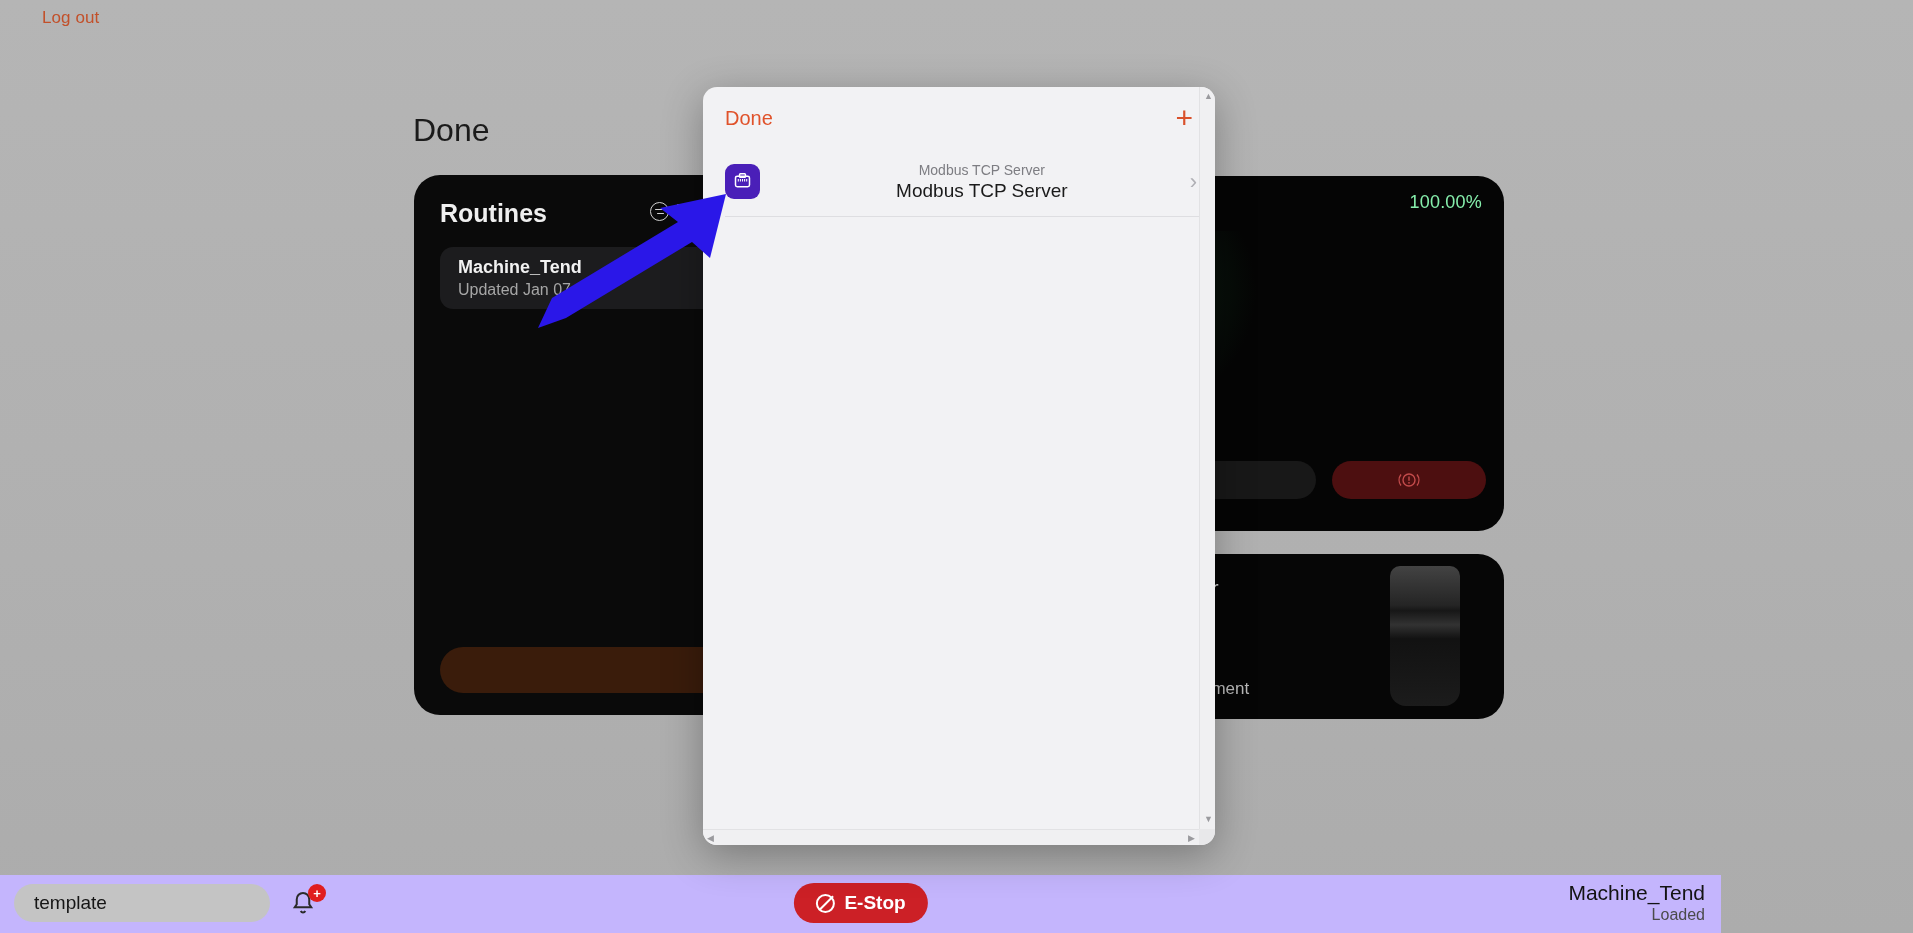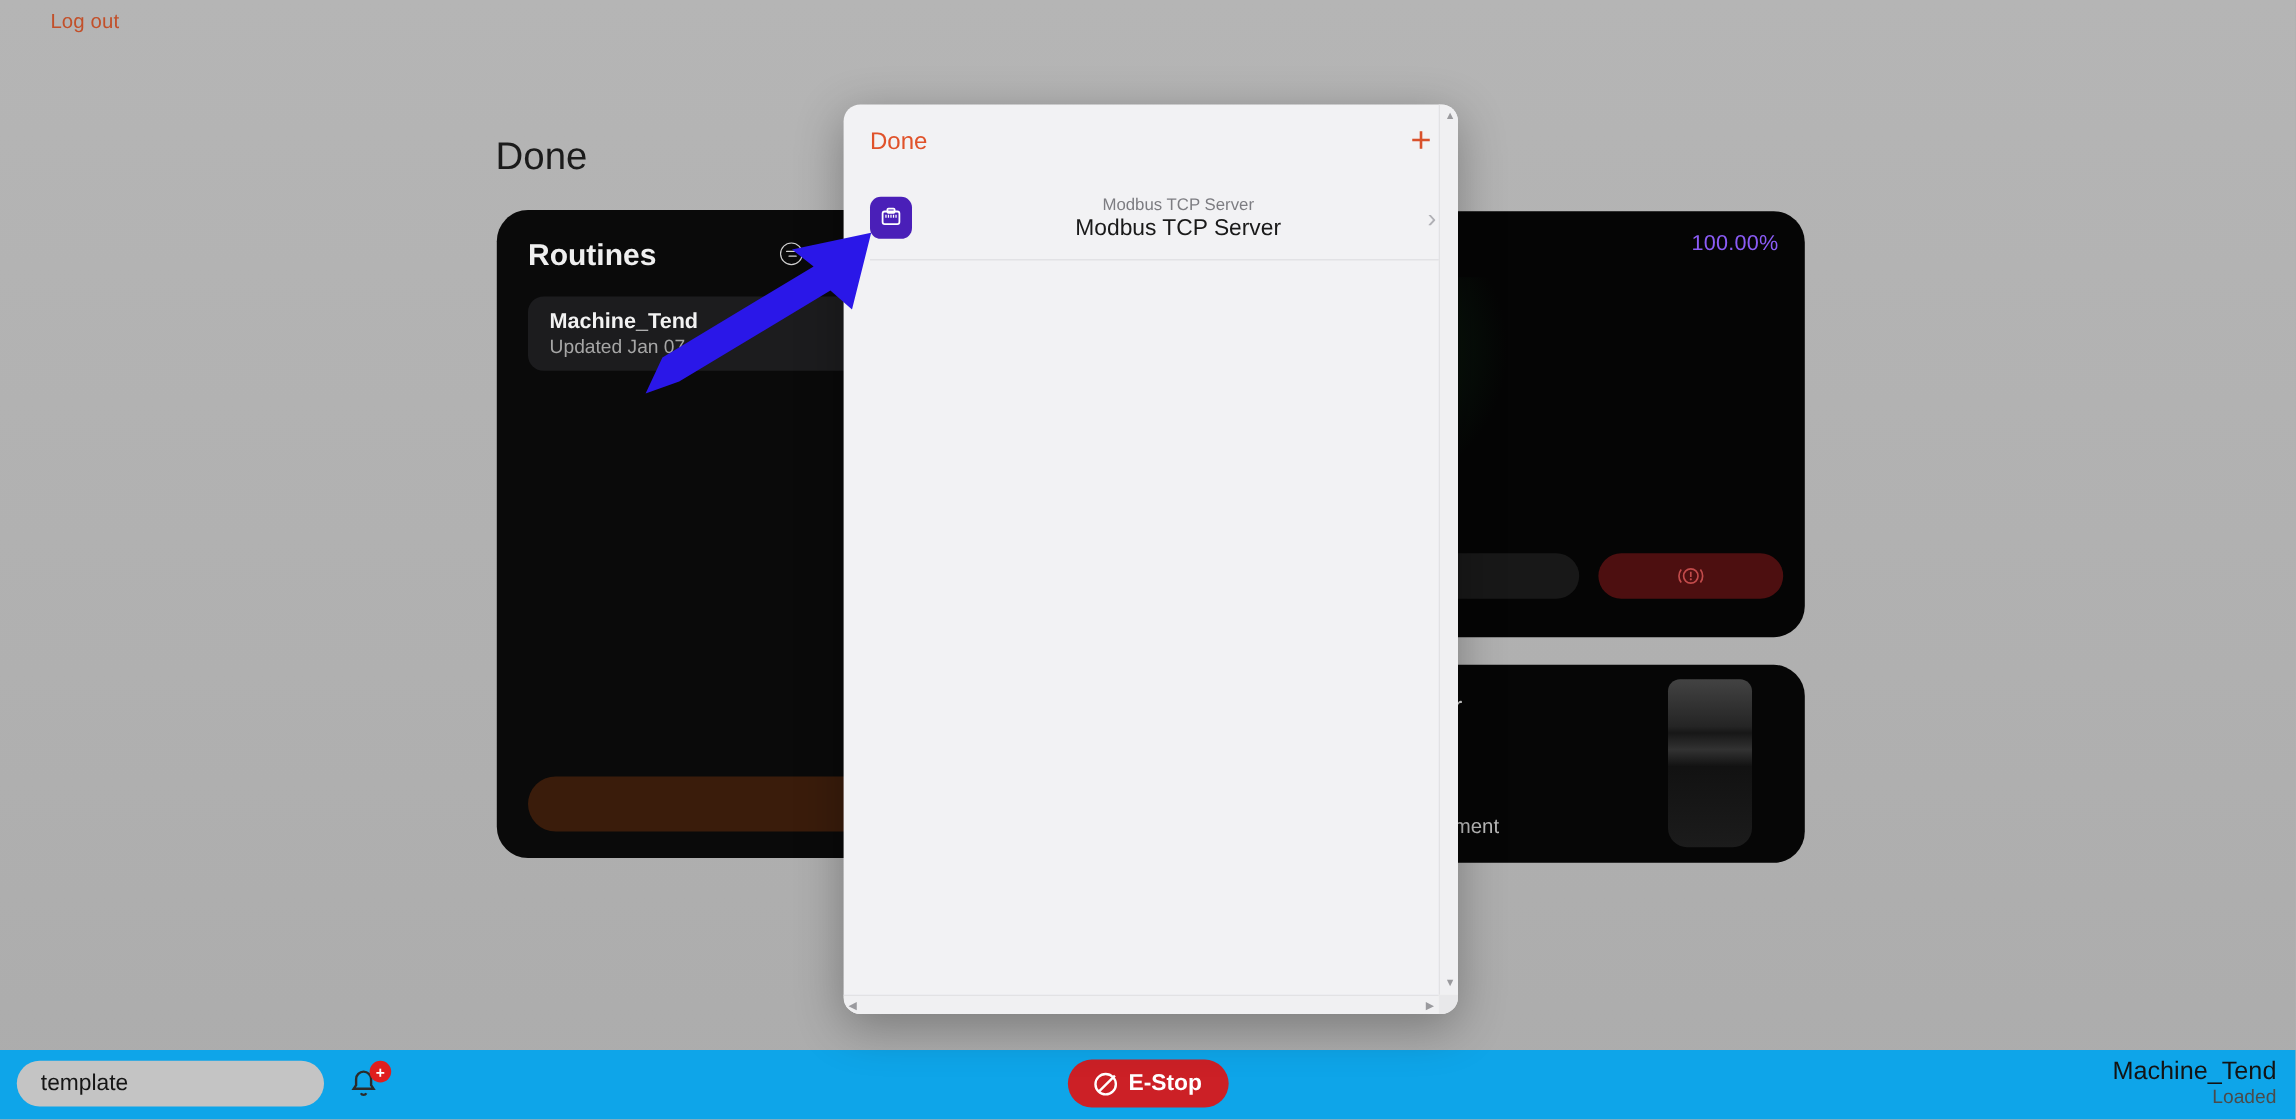--- a/index.html
+++ b/index.html
@@ -85,21 +85,21 @@
   }
 
   
   .robot-card {
     position: absolute; left: 1124px; top: 176px;
     width: 380px; height: 355px;
     background: #050505; border-radius: 26px; overflow: hidden;
   }
   .battery {
     position: absolute; right: 22px; top: 16px;
-    font-size: 18px; color: #8b5cf6; letter-spacing: .2px;
+    font-size: 18px; color: #86efac; letter-spacing: .2px;
   }
   .robot-glow {
     position: absolute; left: -80px; top: 55px;
     width: 230px; height: 200px;
     background: radial-gradient(ellipse at 38% 30%, rgba(40,190,80,.55) 0%, rgba(20,90,40,.18) 32%, rgba(0,0,0,0) 62%);
   }
   .robot-arm {
     position: absolute; left: -18px; top: 82px;
     width: 140px; height: 110px;
     background:
@@ -137,22 +137,22 @@
     position: absolute; right: 44px; top: 12px;
     width: 70px; height: 140px;
     background:
       linear-gradient(180deg, rgba(70,70,70,.95) 0%, rgba(40,40,40,.9) 28%, rgba(24,24,24,.95) 32%, rgba(58,58,58,.85) 42%, rgba(18,18,18,.98) 52%, rgba(30,30,30,.9) 100%);
     border-radius: 10px 10px 16px 16px;
   }
 
   
   .bottom-bar {
     position: absolute; left: 0; bottom: 0;
-    width: 1913px; height: 58px;
-    background: #0ea5e9;
+    width: 1721px; height: 58px;
+    background: #c4b5fd;
   }
   .template-pill {
     position: absolute; left: 14px; top: 9px;
     width: 256px; height: 38px;
     background: #c4c4c4; border-radius: 19px;
     display: flex; align-items: center; padding-left: 20px;
     font-size: 19px; color: #161616;
   }
   .bell-wrap { position: absolute; left: 288px; top: 13px; width: 34px; height: 34px; }
   .bell-badge {

